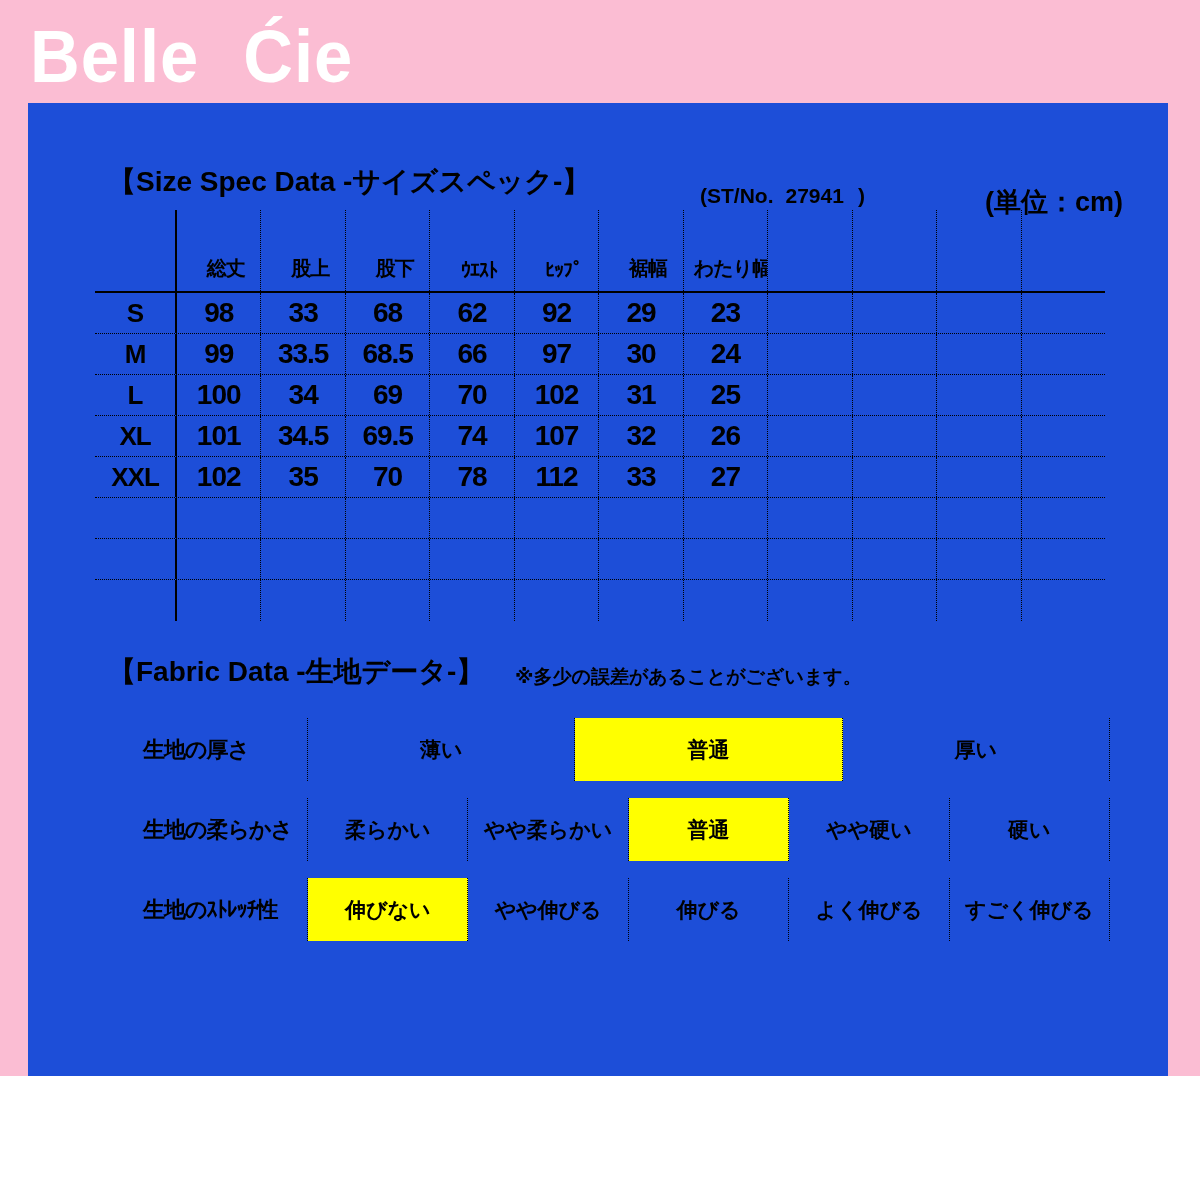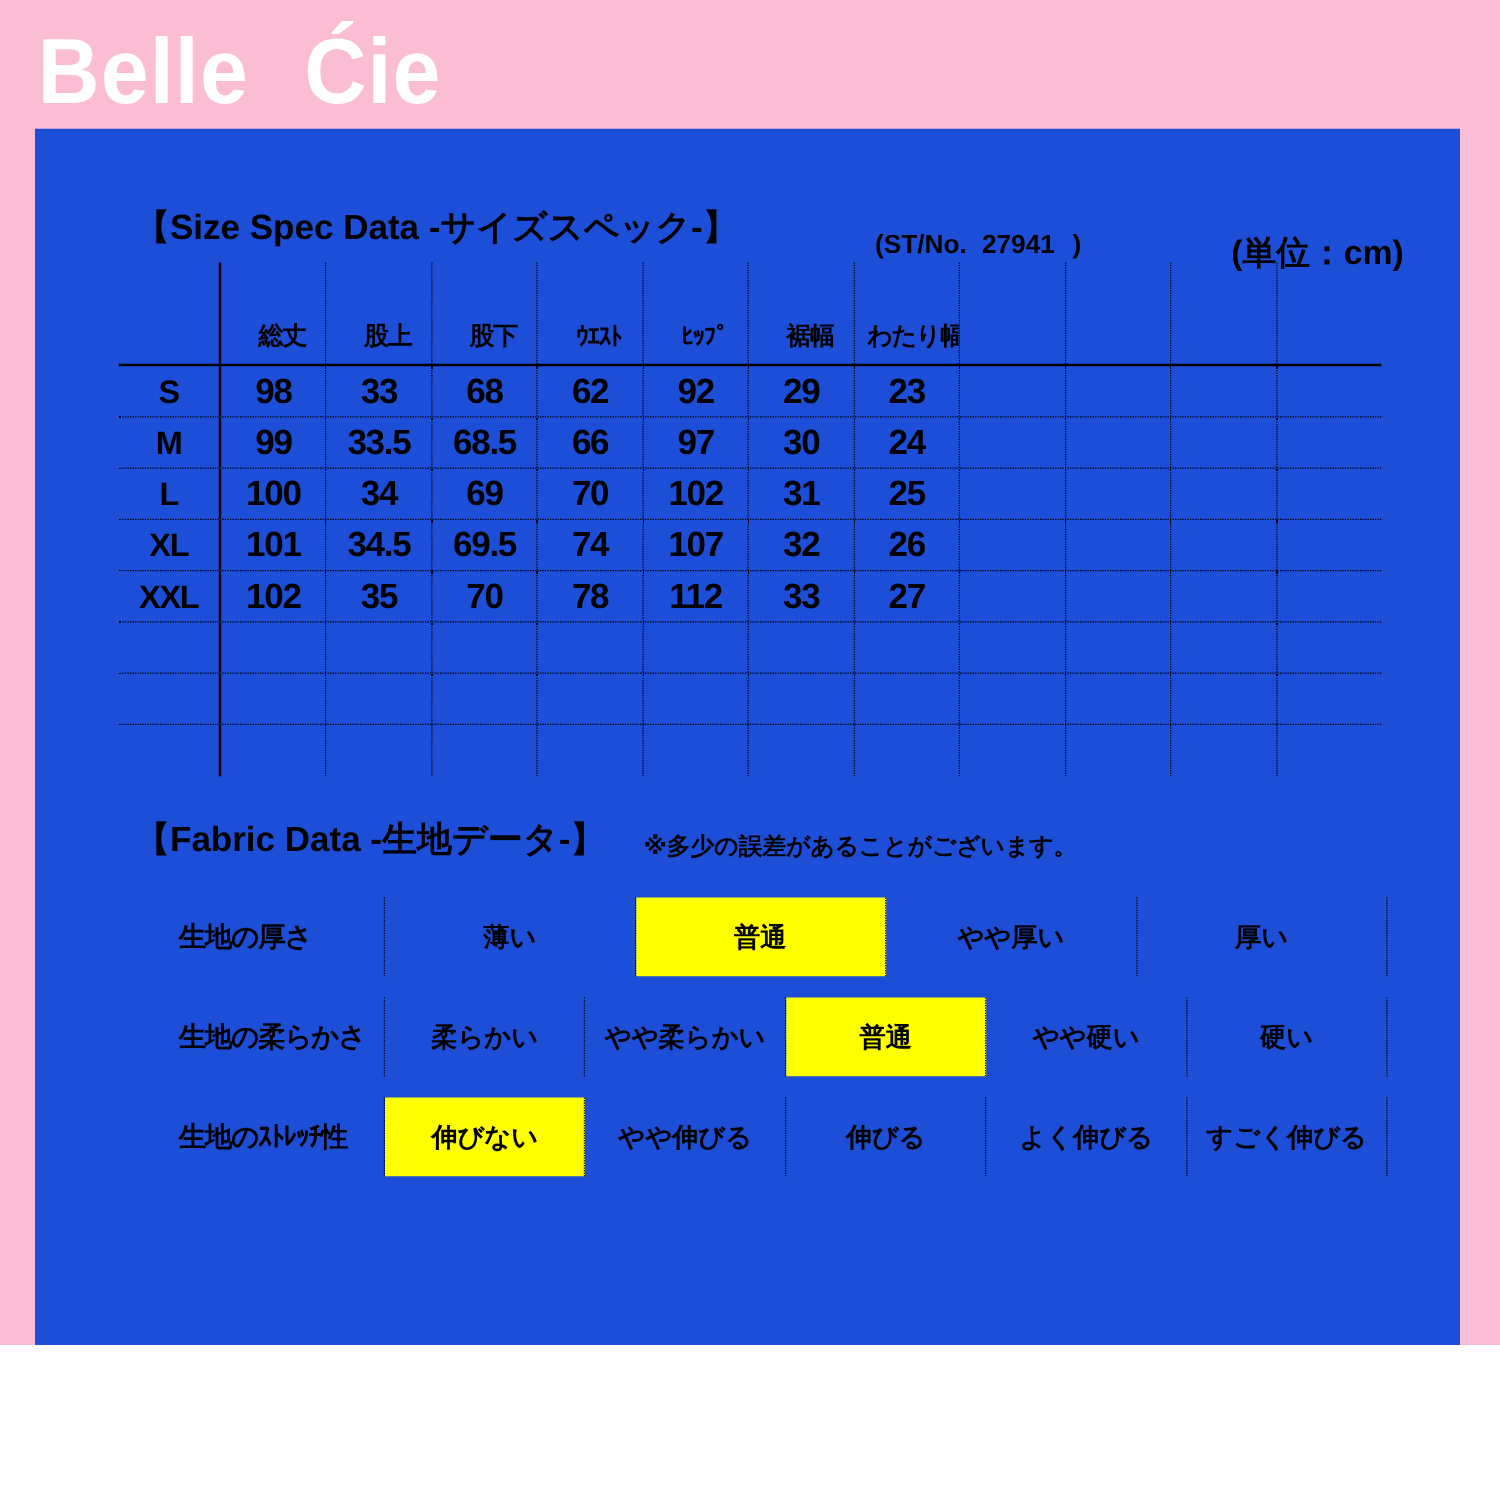--- a/index.html
+++ b/index.html
@@ -195,21 +195,20 @@
 
   <div class="note">※多少の誤差があることがございます。</div>
 
   <div class="sec-title fabric-title">【Fabric Data -生地データ-】</div>
 
   <div class="fabric-table">
       <div class="frow">
         <div class="flabel">生地の厚さ</div>
         <div class="fopt">薄い</div>
         <div class="fopt selected">普通</div>
-        <div class="fopt">やや厚い</div>
         <div class="fopt">厚い</div>
       </div>
       <div class="frow">
         <div class="flabel">生地の柔らかさ</div>
         <div class="fopt">柔らかい</div>
         <div class="fopt">やや柔らかい</div>
         <div class="fopt selected">普通</div>
         <div class="fopt">やや硬い</div>
         <div class="fopt">硬い</div>
       </div>

